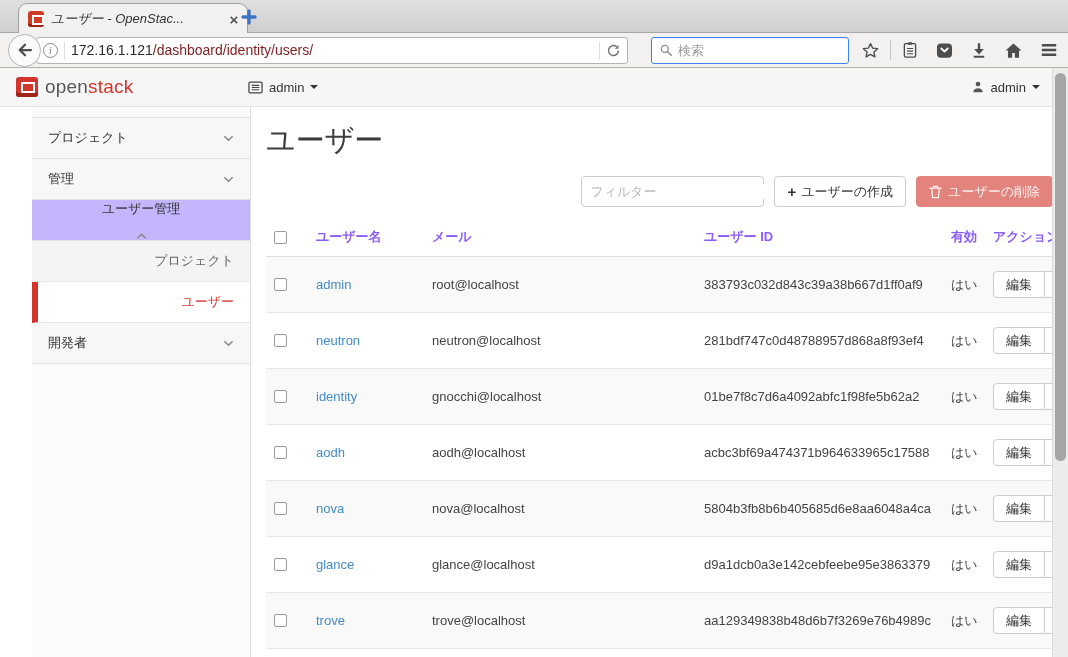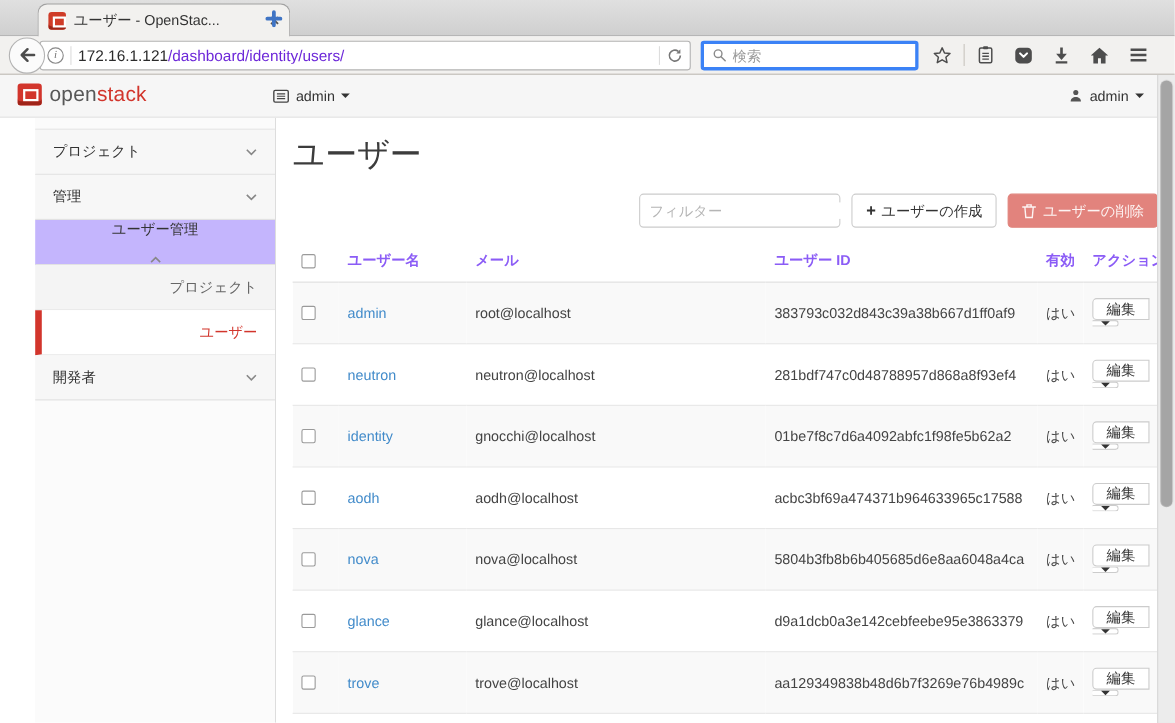--- a/index.html
+++ b/index.html
@@ -1,45 +1,45 @@
 <!DOCTYPE html>
 <html><head>
 <meta charset="utf-8">
 <style>
   * { box-sizing: border-box; margin: 0; padding: 0; }
   html,body { width:1068px; height:657px; overflow:hidden; font-family:"Liberation Sans",sans-serif; background:#fff; }
 
   
   .tabbar { height:33px; background:linear-gradient(#e0e0e0,#cfcfcf); border-bottom:1px solid #a7a7a7; position:relative; }
-  .tab { position:absolute; left:34px; top:3px; width:230px; height:31px; background:#f2f1ef; border:1px solid #a0a0a0; border-bottom:none; border-radius:9px 9px 0 0; display:flex; align-items:center; gap:7px; padding:0 9px; }
+  .tab { position:absolute; left:18px; top:3px; width:230px; height:31px; background:#f2f1ef; border:1px solid #a0a0a0; border-bottom:none; border-radius:9px 9px 0 0; display:flex; align-items:center; gap:7px; padding:0 9px;font-style:italic; }
   .tab-favicon { width:16px; height:16px; background:#cf3c28; border-radius:3px; position:relative; flex:0 0 auto; box-shadow:inset 0 -3px 0 #9e2417; }
   .tab-favicon::after { content:""; position:absolute; left:4px; top:4px; width:8px; height:6px; border:2px solid #fff; }
   .tab-title { font-size:13px; color:#333; white-space:nowrap; overflow:hidden; flex:1; }
   .tab-close { font-size:15px; font-weight:bold; color:#555; line-height:1; cursor:pointer; }
   .newtab-btn { position:absolute; left:238px; top:7px; width:22px; height:20px; display:flex; align-items:center; justify-content:center; cursor:pointer; }
 
   .navbar { height:35px; background:#f2f1ef; display:flex; align-items:center; padding:0 8px; border-bottom:1px solid #b5b0a8; position:relative; }
   .back-btn { width:33px; height:33px; border-radius:50%; background:#fbfbfb; border:1px solid #b3b3b3; display:flex; align-items:center; justify-content:center; z-index:2; margin-right:-5px; cursor:pointer; }
   .url-bar { width:592px; height:27px; background:#fff; border:1px solid #b3b3b3; border-radius:3px; display:flex; align-items:center; padding:0 6px; gap:6px; }
   .info-icon { width:15px; height:15px; border:1px solid #888; border-radius:50%; color:#777; font-size:10px; display:flex; align-items:center; justify-content:center; font-family:"Liberation Serif",serif; font-style:italic; flex:0 0 auto; }
   .url-sep { width:1px; height:17px; background:#ddd; }
   .url-text { flex:1; font-size:14px; white-space:nowrap; overflow:hidden; }
   .url-host { color:#2b2b2b; }
-  .url-path { color:#6d28d9; }
+  .url-path { color:#7f1d1d; }
   .reload-btn { display:flex; align-items:center; padding-left:6px; border-left:1px solid #ddd; height:17px; cursor:pointer; }
-  .search-bar { width:198px; height:27px; background:#fff; border:3px solid #3b82f6; border-radius:3px; display:flex; align-items:center; gap:5px; padding:0 7px; margin-left:9px; }
+  .search-bar { width:198px; height:27px; background:#fff; border:1px solid #3b82f6; border-radius:3px; display:flex; align-items:center; gap:5px; padding:0 7px; margin-left:23px; }
   .search-bar input { border:none; outline:none; width:130px; font-size:13px; color:#444; background:transparent; font-family:"Liberation Sans",sans-serif; }
   .search-bar input::placeholder { color:#9a9a9a; }
   .chrome-icons { display:flex; align-items:center; gap:16px; margin-left:12px; }
   .chrome-icons .ibtn { display:flex; align-items:center; justify-content:center; cursor:pointer; }
   .vsep { width:1px; height:20px; background:#c9c5bf; margin-left:-6px; margin-right:-6px; }
 
   
   .osheader { height:39px; background:#f6f6f6; border-bottom:1px solid #e3e3e3; display:flex; align-items:center; padding:0 28px 0 16px; position:relative; }
-  .brand { display:flex; align-items:flex-start; gap:7px; }
+  .brand { display:flex; align-items:center; gap:7px; }
   .brand-logo { width:22px; height:20px; background:#d2352c; border-radius:3px; position:relative; box-shadow:inset 0 -4px 0 #a02419; }
   .brand-logo::after { content:""; position:absolute; left:5px; top:5px; width:10px; height:7px; border:2.5px solid #fff; }
   .brand-text { font-size:19px; letter-spacing:.2px; }
   .brand-open { color:#585858; }
   .brand-stack { color:#d2352c; }
   .project-menu { position:absolute; left:248px; display:flex; align-items:center; gap:6px; font-size:13px; color:#333; cursor:pointer; }
   .user-menu { margin-left:auto; display:flex; align-items:center; gap:6px; font-size:13px; color:#333; cursor:pointer; }
   .caret { width:0; height:0; border-left:4px solid transparent; border-right:4px solid transparent; border-top:4px solid #333; }
 
   
@@ -65,21 +65,21 @@
 
   table.users { width:803px; border-collapse:collapse; table-layout:fixed; margin-top:12px; }
   table.users col.c-cb { width:42px; } table.users col.c-name { width:116px; }
   table.users col.c-mail { width:272px; } table.users col.c-id { width:247px; }
   table.users col.c-en { width:42px; } table.users col.c-act { width:84px; }
   table.users th { text-align:left; font-size:13px; color:#8b5cf6; font-weight:bold; padding:9px 8px 10px 8px; border-bottom:1px solid #ddd; white-space:nowrap; }
   table.users td { font-size:13px; color:#444; padding:14px 8px; border-bottom:1px solid #e7e7e7; white-space:nowrap; overflow:hidden; vertical-align:middle; }
   tr.striped td { background:#f9f9f9; }
   .cb { width:13px; height:13px; border:1px solid #9a9a9a; border-radius:2px; background:#fff; cursor:pointer; }
   a.user-link { color:#428bca; text-decoration:none; cursor:pointer; }
-  .split-btn { display:inline-flex; height:27px;flex-direction:column; }
+  .split-btn { display:inline-flex; height:27px; }
   .split-main { border:1px solid #ccc; border-radius:4px 0 0 4px; background:#fff; padding:0 12px; font-size:13px; color:#333; display:flex; align-items:center; cursor:pointer; }
   .split-caret { border:1px solid #ccc; border-left:none; border-radius:0 4px 4px 0; background:#fff; width:24px; display:flex; align-items:center; justify-content:center; cursor:pointer; }
 
   
   .pg-scrollbar { position:fixed; right:0; top:68px; width:16px; height:589px; background:#ececec; border-left:1px solid #dadada; }
   .pg-thumb { position:absolute; left:2px; top:5px; width:11px; height:388px; background:#a5a5a5; border-radius:6px; cursor:pointer; }
 </style>
 </head>
 <body>
 

